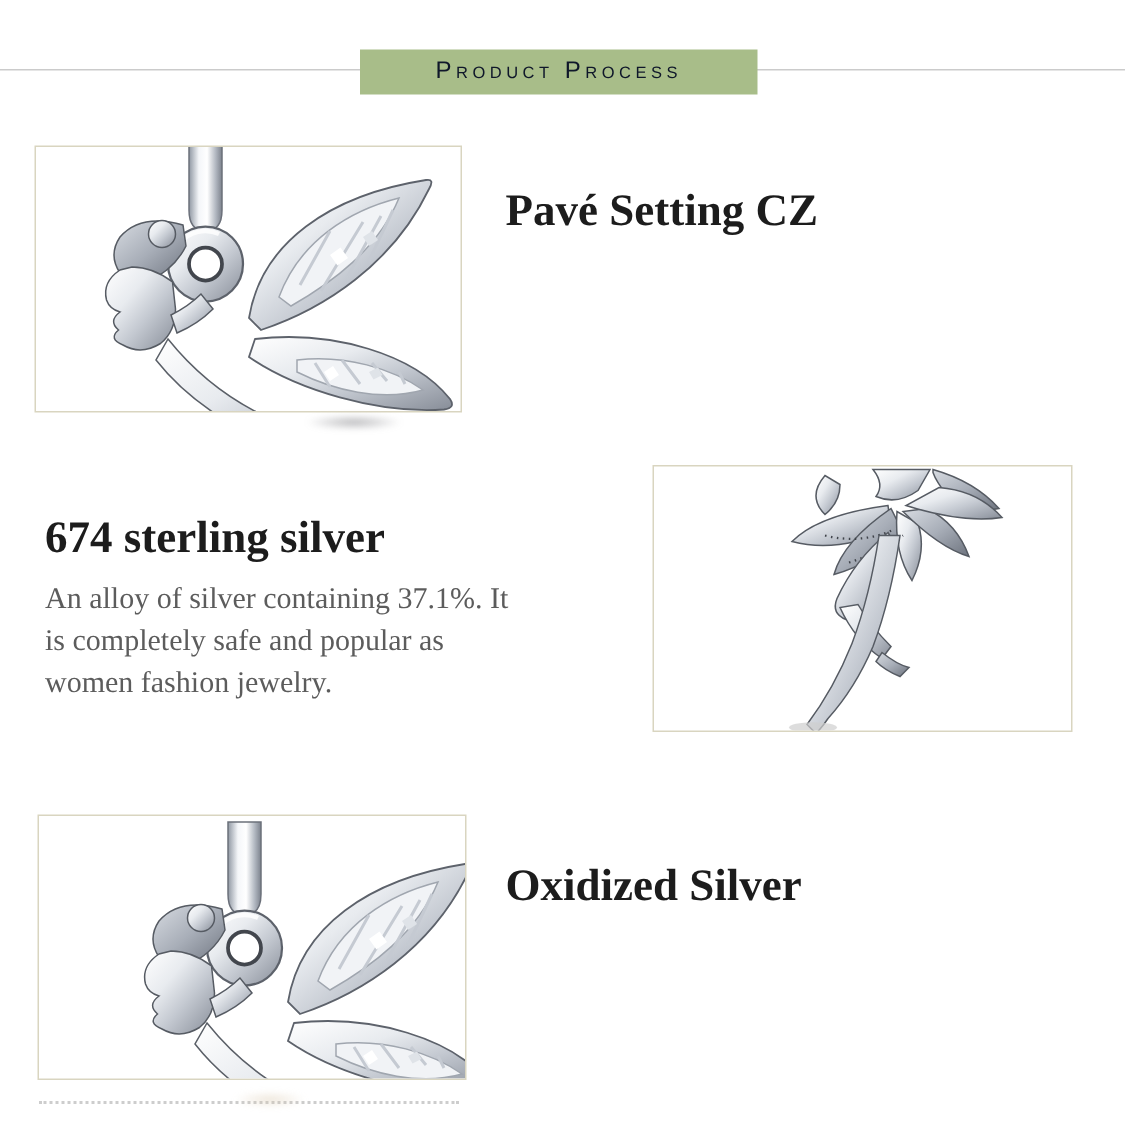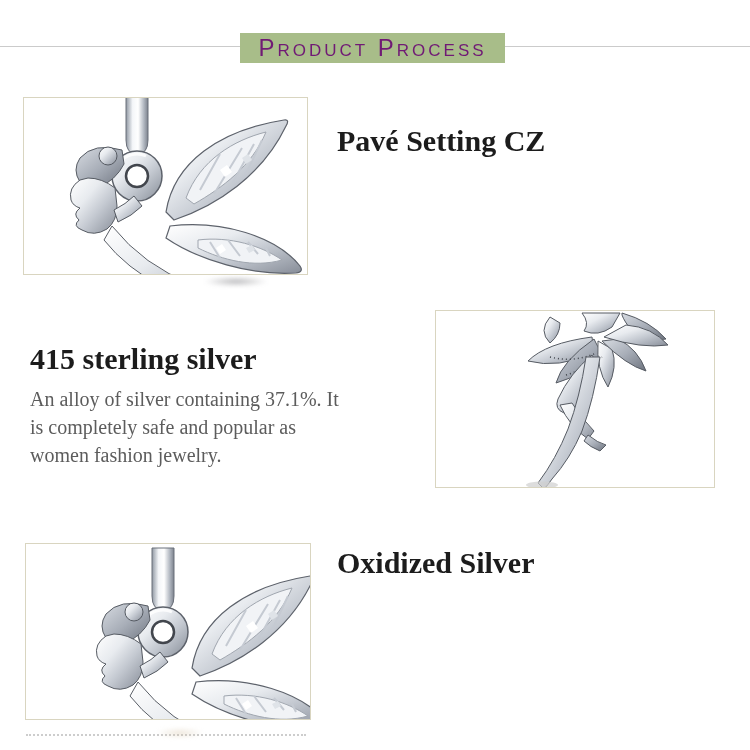--- a/index.html
+++ b/index.html
@@ -13,21 +13,21 @@
     position:absolute; left:0; top:46px; width:750px; height:1px;
     background:#cbcbcb;
   }
   .header-box {
     position:absolute; left:240px; top:33px; width:265px; height:30px;
     background:#a8bd89; display:flex; align-items:center; justify-content:center;
   }
   .header-title {
     font-family:"Liberation Sans", sans-serif;
     font-variant:small-caps;
-    font-size:24px; letter-spacing:3px; color:#701a75; line-height:1;
+    font-size:16px; letter-spacing:3px; color:#0f172a; line-height:1;
   }
 
   
   .frame {
     position:absolute; background:#ffffff; border:1px solid #d9d5c0;
     overflow:hidden;
   }
   .frame svg { display:block; width:100%; height:100%; }
   #frame1 { left:23px;  top:97px;  width:283px; height:176px; }
   #frame2 { left:435px; top:310px; width:278px; height:176px; }
@@ -45,21 +45,21 @@
   .frame3-smudge {
     position:absolute; left:148px; top:726px; width:64px; height:14px;
     background:radial-gradient(closest-side, rgba(214,196,168,0.45), rgba(214,196,168,0) 75%);
     filter:blur(2px);
   }
 
   
   .section-text { position:absolute; }
   #text1 { left:337px; top:122px; width:398px; }
   #text2 { left:30px;  top:340px; width:408px; }
-  #text3 { left:337px; top:544px; width:400px; }
+  #text3 { left:337px; top:572px; width:400px; }
 
   .section-title {
     font-size:30px; line-height:38px; color:#1c1c1c; font-weight:700;
   }
   .section-body {
     margin-top:7px; font-size:20px; line-height:28px; color:#5c5c5c;
     white-space:pre-line;
   }
 </style>
 </head>
@@ -155,21 +155,21 @@
       <use href="#fairyTop"></use>
     </svg>
   </div>
   <div class="frame1-shadow"></div>
 
   <div class="section-text" id="text1">
     <div class="section-title">Pavé Setting CZ</div>
   </div>
 
   <div class="section-text" id="text2">
-    <div class="section-title">415 sterling silver</div>
+    <div class="section-title">674 sterling silver</div>
     <div class="section-body">An alloy of silver containing 37.1%. It
 is completely safe and popular as
 women fashion jewelry.</div>
   </div>
 
   <div class="frame" id="frame2" aria-label="silver fairy pendant lower detail with tutu skirt and pointed ballerina legs">
     <svg viewBox="0 0 278 176">
       <use href="#fairyLegs" transform="translate(18,2)"></use>
     </svg>
   </div>

